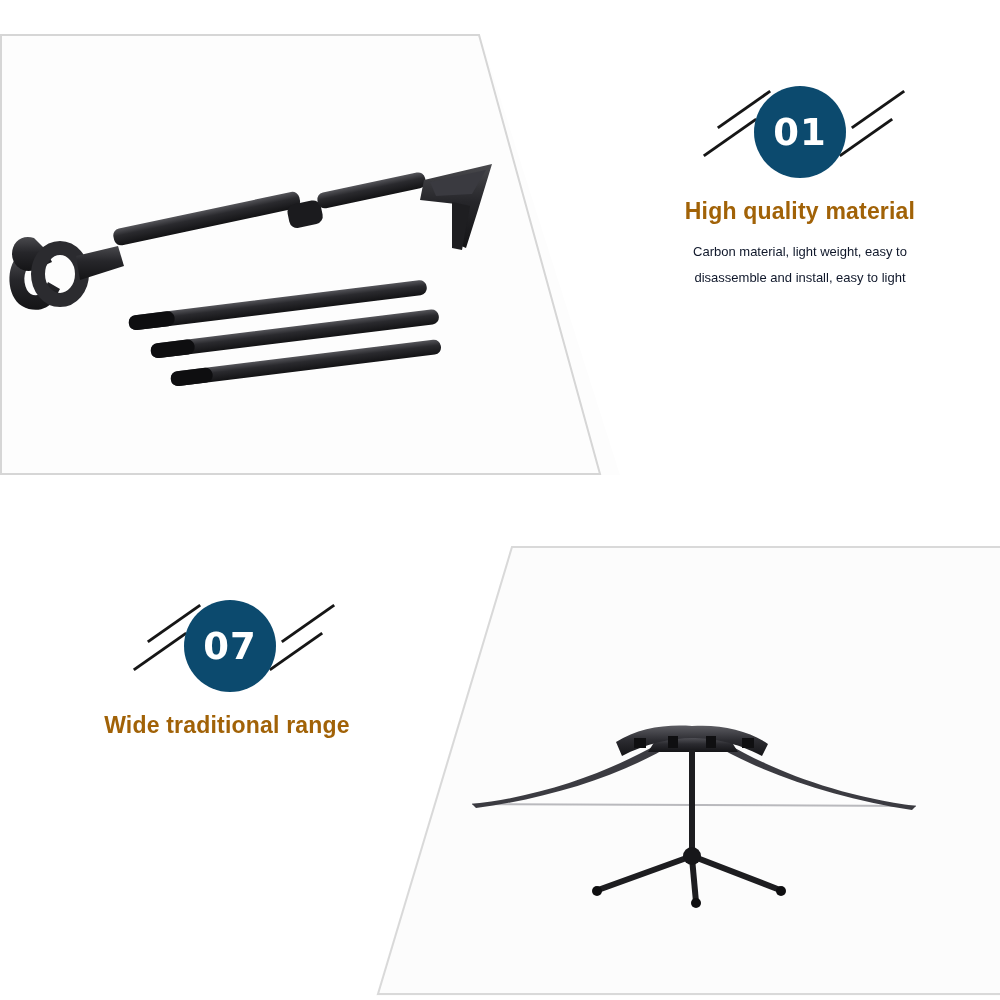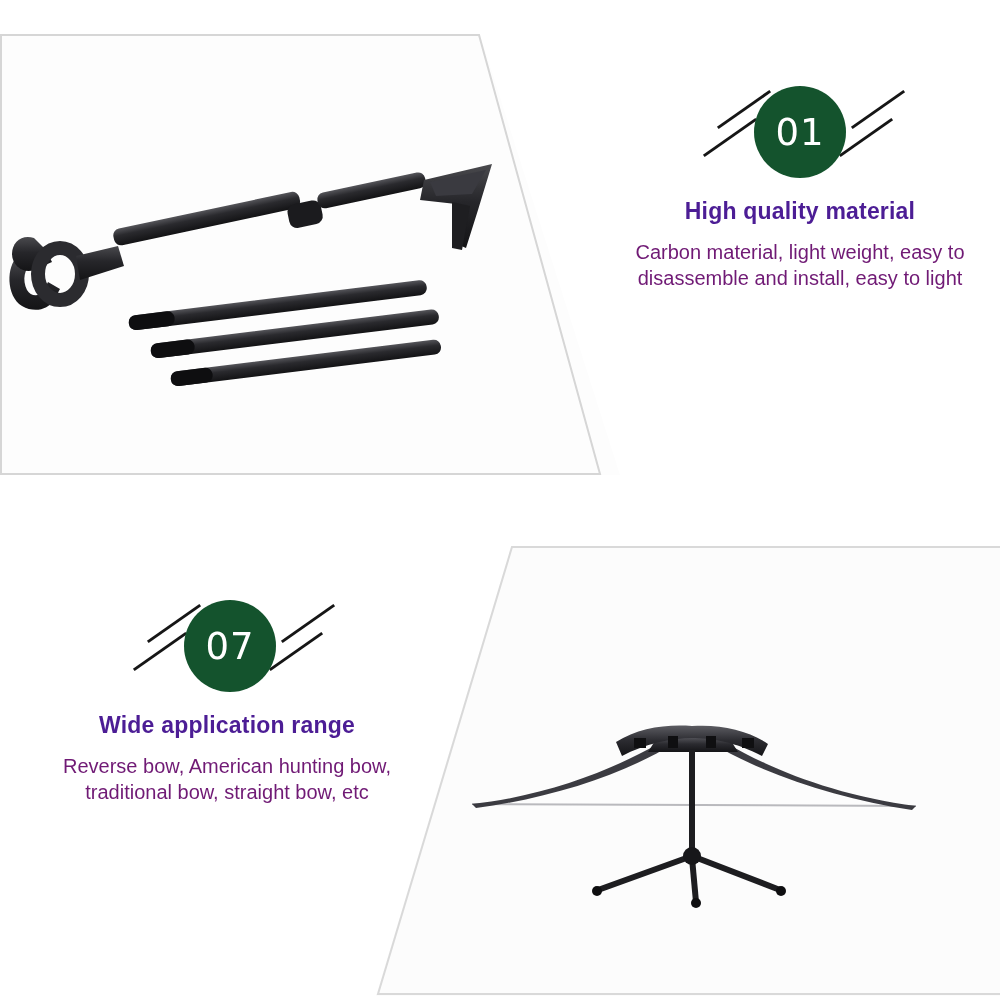--- a/index.html
+++ b/index.html
@@ -22,49 +22,49 @@
     text-align: center;
   }
   .badge-wrap {
     position: relative;
     height: 110px;
   }
   .badge {
     width: 92px;
     height: 92px;
     border-radius: 50%;
-    background: #14532d;
+    background: #0c4a6e;
     color: #ffffff;
     font-size: 37px;
-    font-weight: normal;
+    font-weight: bold;
     font-family: "DejaVu Sans", sans-serif;
     letter-spacing: 1px;
     display: flex;
     align-items: center;
     justify-content: center;
     position: absolute;
     top: 8px;
   }
   .slash {
     position: absolute;
     width: 64px;
     height: 3px;
     background: #161616;
     transform-origin: center;
   }
   .feature-title {
-    color: #4c1d95;
+    color: #a16207;
     font-size: 23px;
     font-weight: bold;
     margin-top: 10px;
     letter-spacing: .2px;
   }
   .feature-desc {
-    color: #701a75;
-    font-size: 20px;
+    color: #0f172a;
+    font-size: 13px;
     line-height: 26px;
     margin-top: 14px;
   }
   .feature-desc div { white-space: nowrap; }
 
   
   #panel-top {
     position: absolute;
     left: 0px;
     top: 34px;
@@ -187,25 +187,21 @@
 </div>
 
 <div class="feature" id="feature-02">
   <div class="badge-wrap">
     <div class="slash slash-a"></div>
     <div class="slash slash-b"></div>
     <div class="slash slash-c"></div>
     <div class="slash slash-d"></div>
     <div class="badge">07</div>
   </div>
-  <div class="feature-title">Wide application range</div>
-  <div class="feature-desc">
-    <div>Reverse bow, American hunting bow,</div>
-    <div>traditional bow, straight bow, etc</div>
-  </div>
+  <div class="feature-title">Wide traditional range</div>
 </div>
 
 <div id="panel-bottom">
   <div class="frame"></div>
   <svg class="photo-svg" viewBox="0 0 628 450" xmlns="http://www.w3.org/2000/svg">
     <defs>
       <linearGradient id="bowGrad" x1="0" y1="0" x2="0" y2="1">
         <stop offset="0%" stop-color="#5c5c62"></stop>
         <stop offset="50%" stop-color="#2b2b30"></stop>
         <stop offset="100%" stop-color="#141417"></stop>

